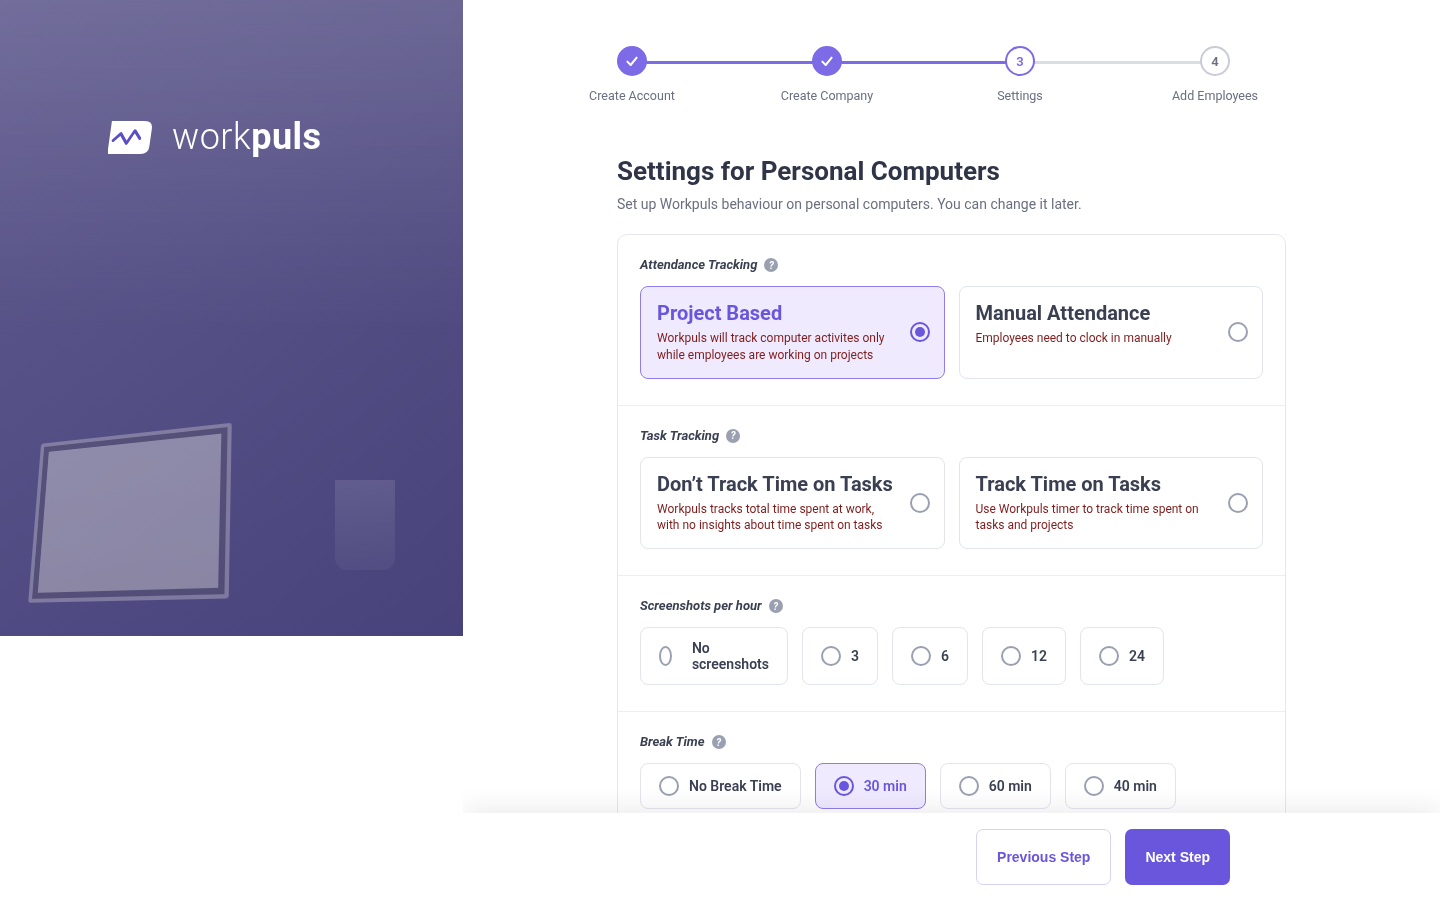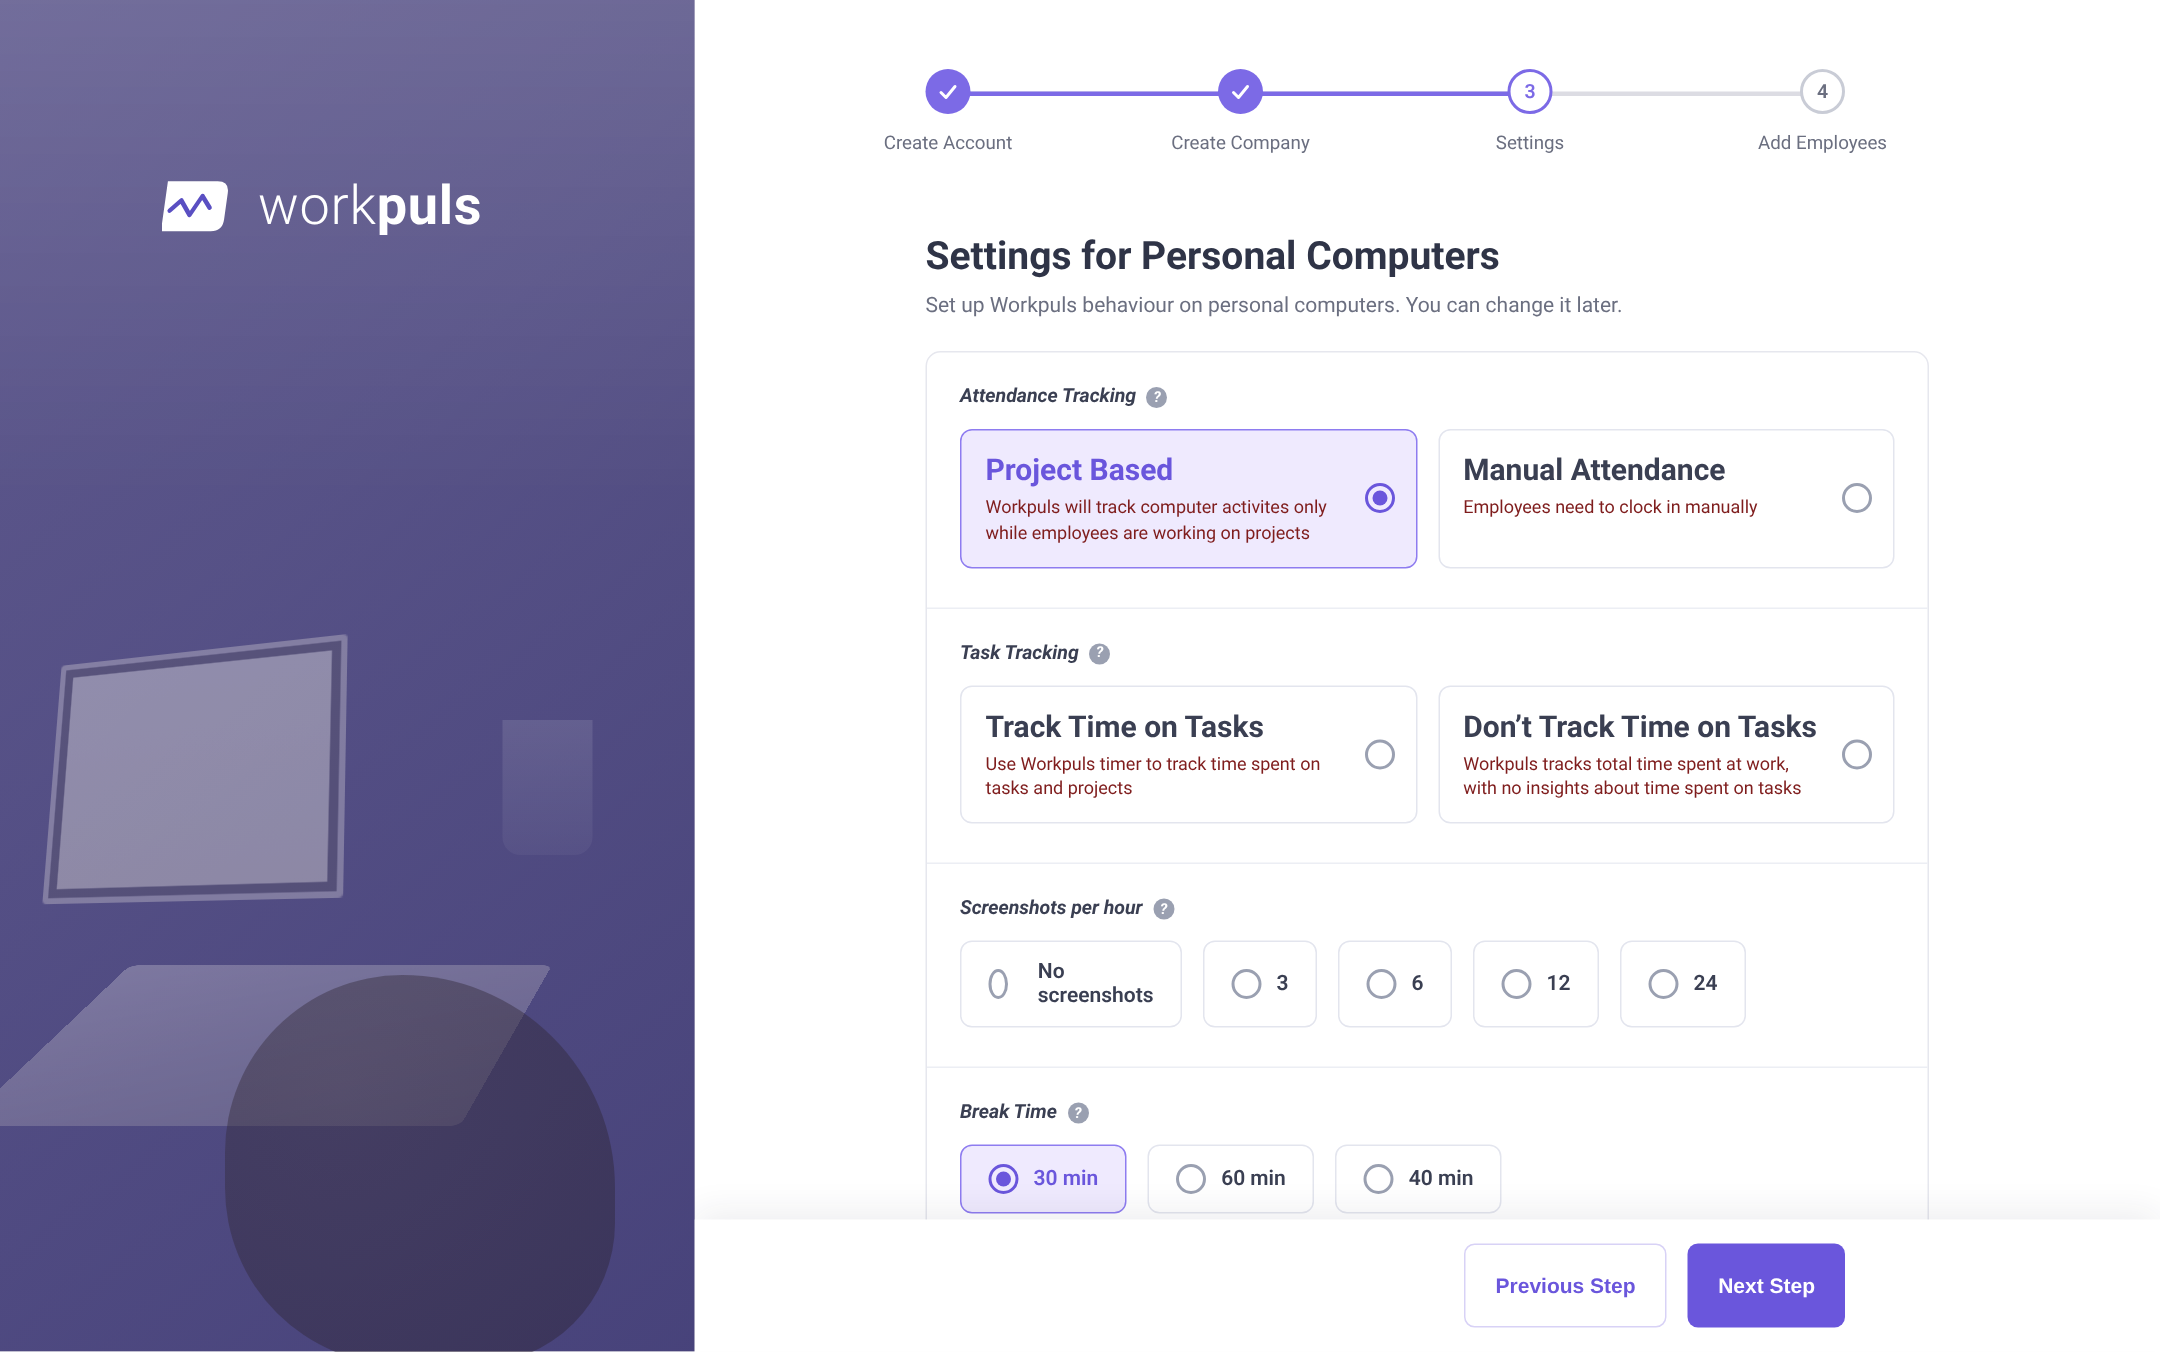--- a/index.html
+++ b/index.html
@@ -2,21 +2,21 @@
 <html><head>
   <meta charset="utf-8">
   <style>
     * { box-sizing: border-box; margin: 0; padding: 0; }
     body { font-family: -apple-system, BlinkMacSystemFont, "Segoe UI", Roboto, Helvetica, Arial, sans-serif; width: 1440px; height: 901px; overflow: hidden; background: #fff; color: #3a3f52; }
     .app { display: flex; height: 100%; }
 
     
     .side {
       width: 463px;
-      height: 901px;
+      height: 636px;
       background: linear-gradient(rgba(61,56,120,0.72), rgba(61,56,120,0.78)),
         linear-gradient(135deg, #b9b2c7 0%, #9f9ab0 40%, #6d6984 100%);
       position: relative;
       color: #fff;
     }
     .side .bg-shapes { position: absolute; inset: 0; overflow: hidden; }
     .bg-window { position:absolute; top:-80px; left:-40px; width:560px; height:420px; background: linear-gradient(180deg, rgba(255,255,255,0.15), rgba(255,255,255,0)); filter: blur(6px); border-radius: 6px; }
     .bg-laptop-screen { position:absolute; left:25px; top:430px; width:205px; height:170px; background: linear-gradient(180deg,#f2f0ea,#efe9df); transform: perspective(600px) rotateX(12deg) rotateY(-18deg) skewX(-3deg); border:4px solid #cfc9d2; box-shadow: 0 0 0 6px #5a5568 inset; border-radius:3px; opacity:.38; }
     .bg-laptop-base { position:absolute; left:35px; top:600px; width:305px; height:185px; background: linear-gradient(160deg,#d7d3dc,#9d98a7); transform: perspective(900px) rotateX(55deg) rotateY(0deg) skewX(-25deg); border-radius:6px; opacity:.32; }
     .bg-glass { position:absolute; left:335px; top:480px; width:60px; height:90px; border-radius:0 0 12px 12px; background: linear-gradient(180deg, rgba(255,255,255,.32), rgba(255,255,255,.12)); opacity:.35; }
@@ -164,29 +164,29 @@
           </div>
         </div>
 
         <div class="section">
           <div class="section-title">
             <span>Task Tracking</span>
             <span class="help-icon">?</span>
           </div>
           <div class="cards-2">
             <div class="optcard">
+              <div class="ct">Don’t Track Time on Tasks</div>
+              <div class="cd">Workpuls tracks total time spent at work, with no insights about time spent on tasks</div>
+              <span class="radio"></span>
+            </div>
+            <div class="optcard">
               <div class="ct">Track Time on Tasks</div>
               <div class="cd">Use Workpuls timer to track time spent on tasks and projects</div>
               <span class="radio"></span>
             </div>
-            <div class="optcard">
-              <div class="ct">Don’t Track Time on Tasks</div>
-              <div class="cd">Workpuls tracks total time spent at work, with no insights about time spent on tasks</div>
-              <span class="radio"></span>
-            </div>
           </div>
         </div>
 
         <div class="section">
           <div class="section-title">
             <span>Screenshots per hour</span>
             <span class="help-icon">?</span>
           </div>
           <div class="pill-row">
             <div class="pill pill-fixed">
@@ -211,20 +211,24 @@
             </div>
           </div>
         </div>
 
         <div class="section">
           <div class="section-title">
             <span>Break Time</span>
             <span class="help-icon">?</span>
           </div>
           <div class="pill-row">
+            <div class="pill break-pill">
+              <span class="pr"></span>
+              <span class="pl">No Break Time</span>
+            </div>
             <div class="pill selected" style="min-width:104px">
               <span class="pr"></span>
               <span class="pl">30 min</span>
             </div>
             <div class="pill" style="min-width:104px">
               <span class="pr"></span>
               <span class="pl">60 min</span>
             </div>
             <div class="pill" style="min-width:104px">
               <span class="pr"></span>

